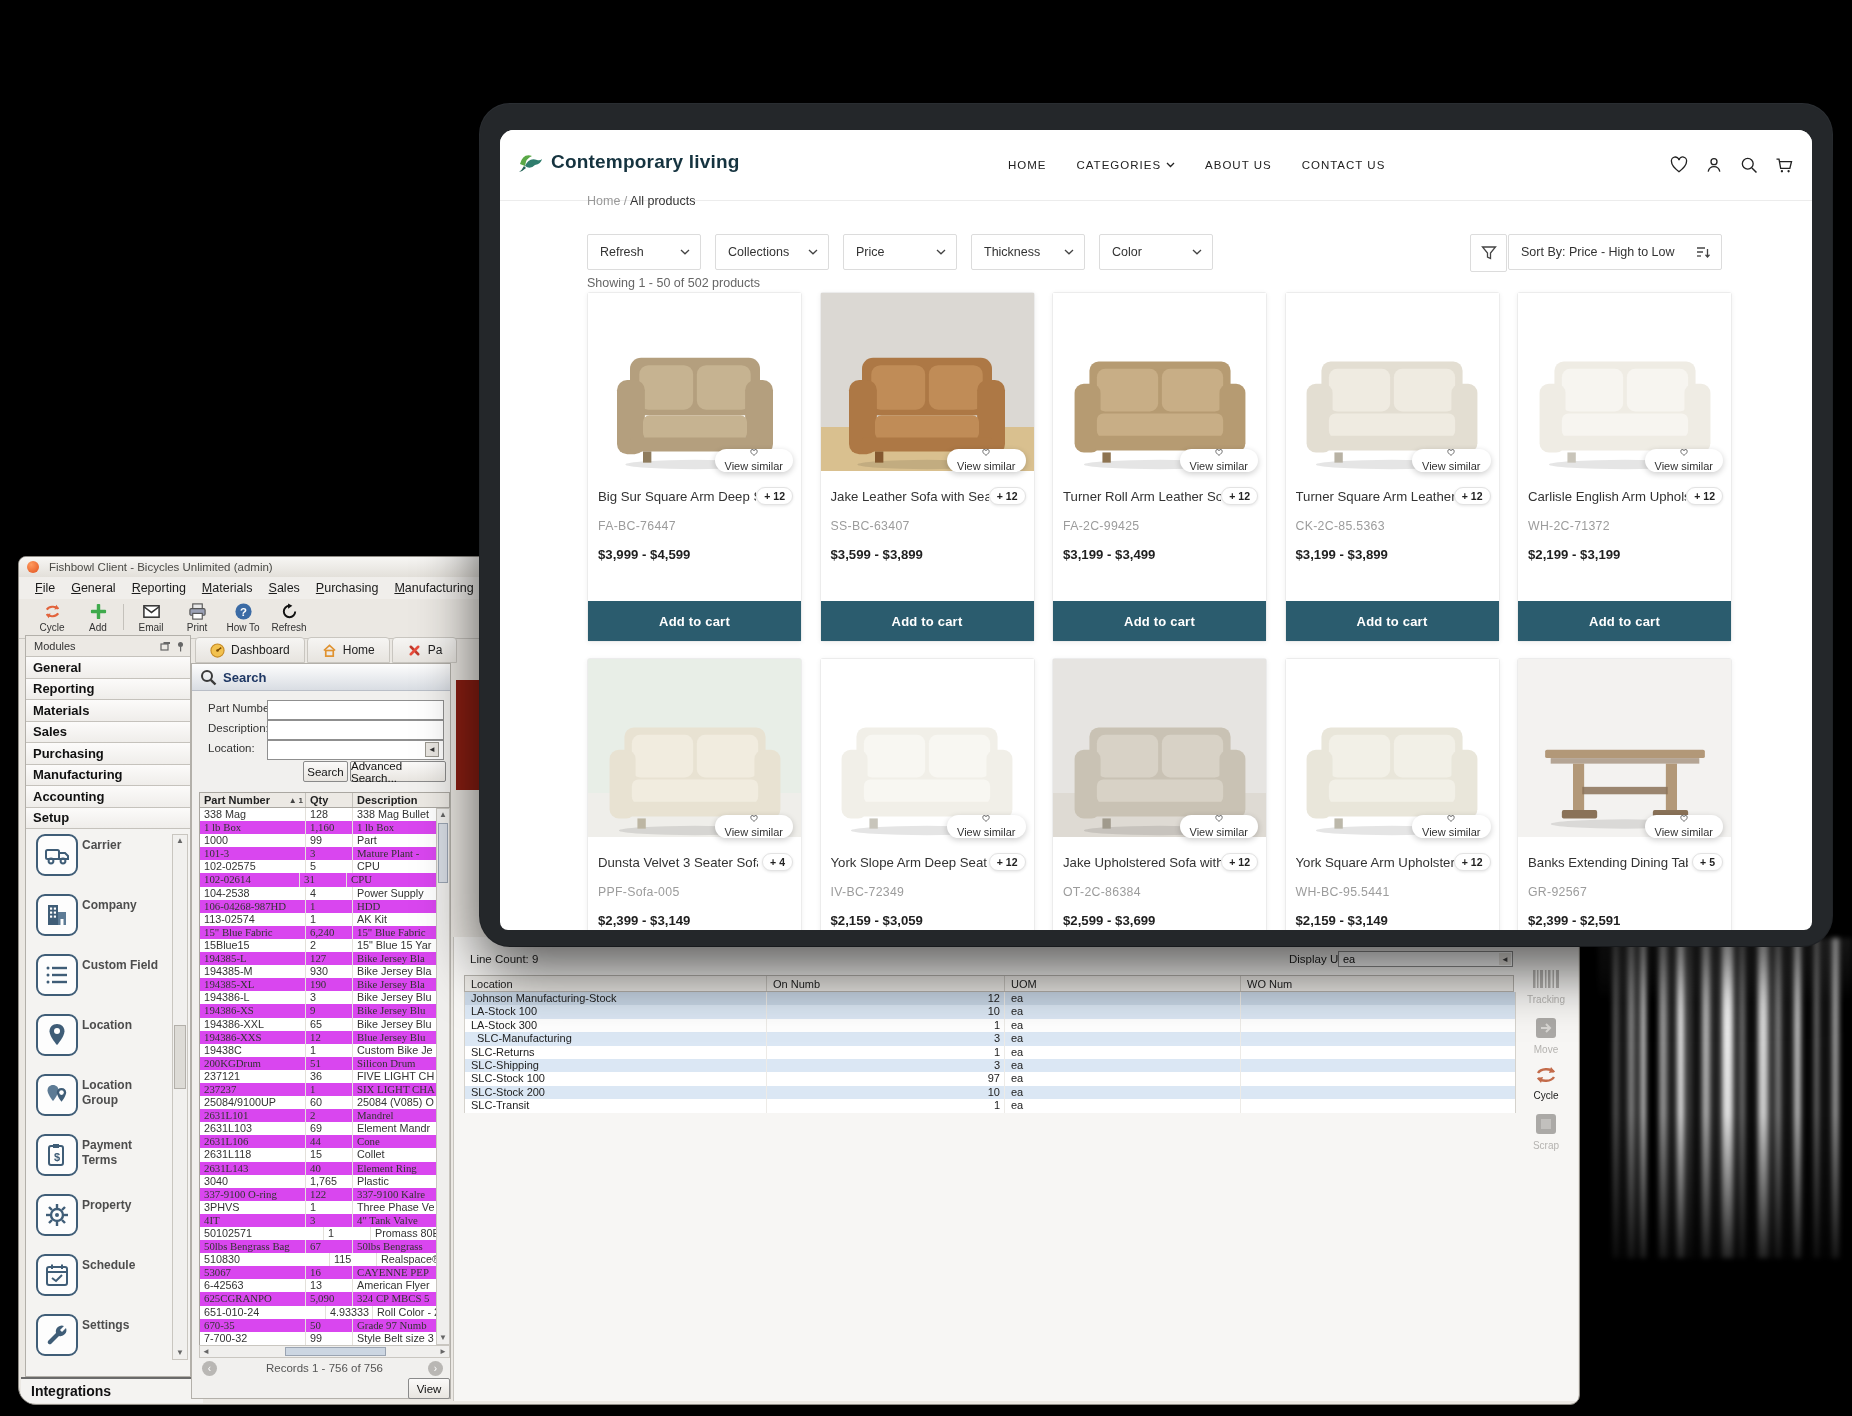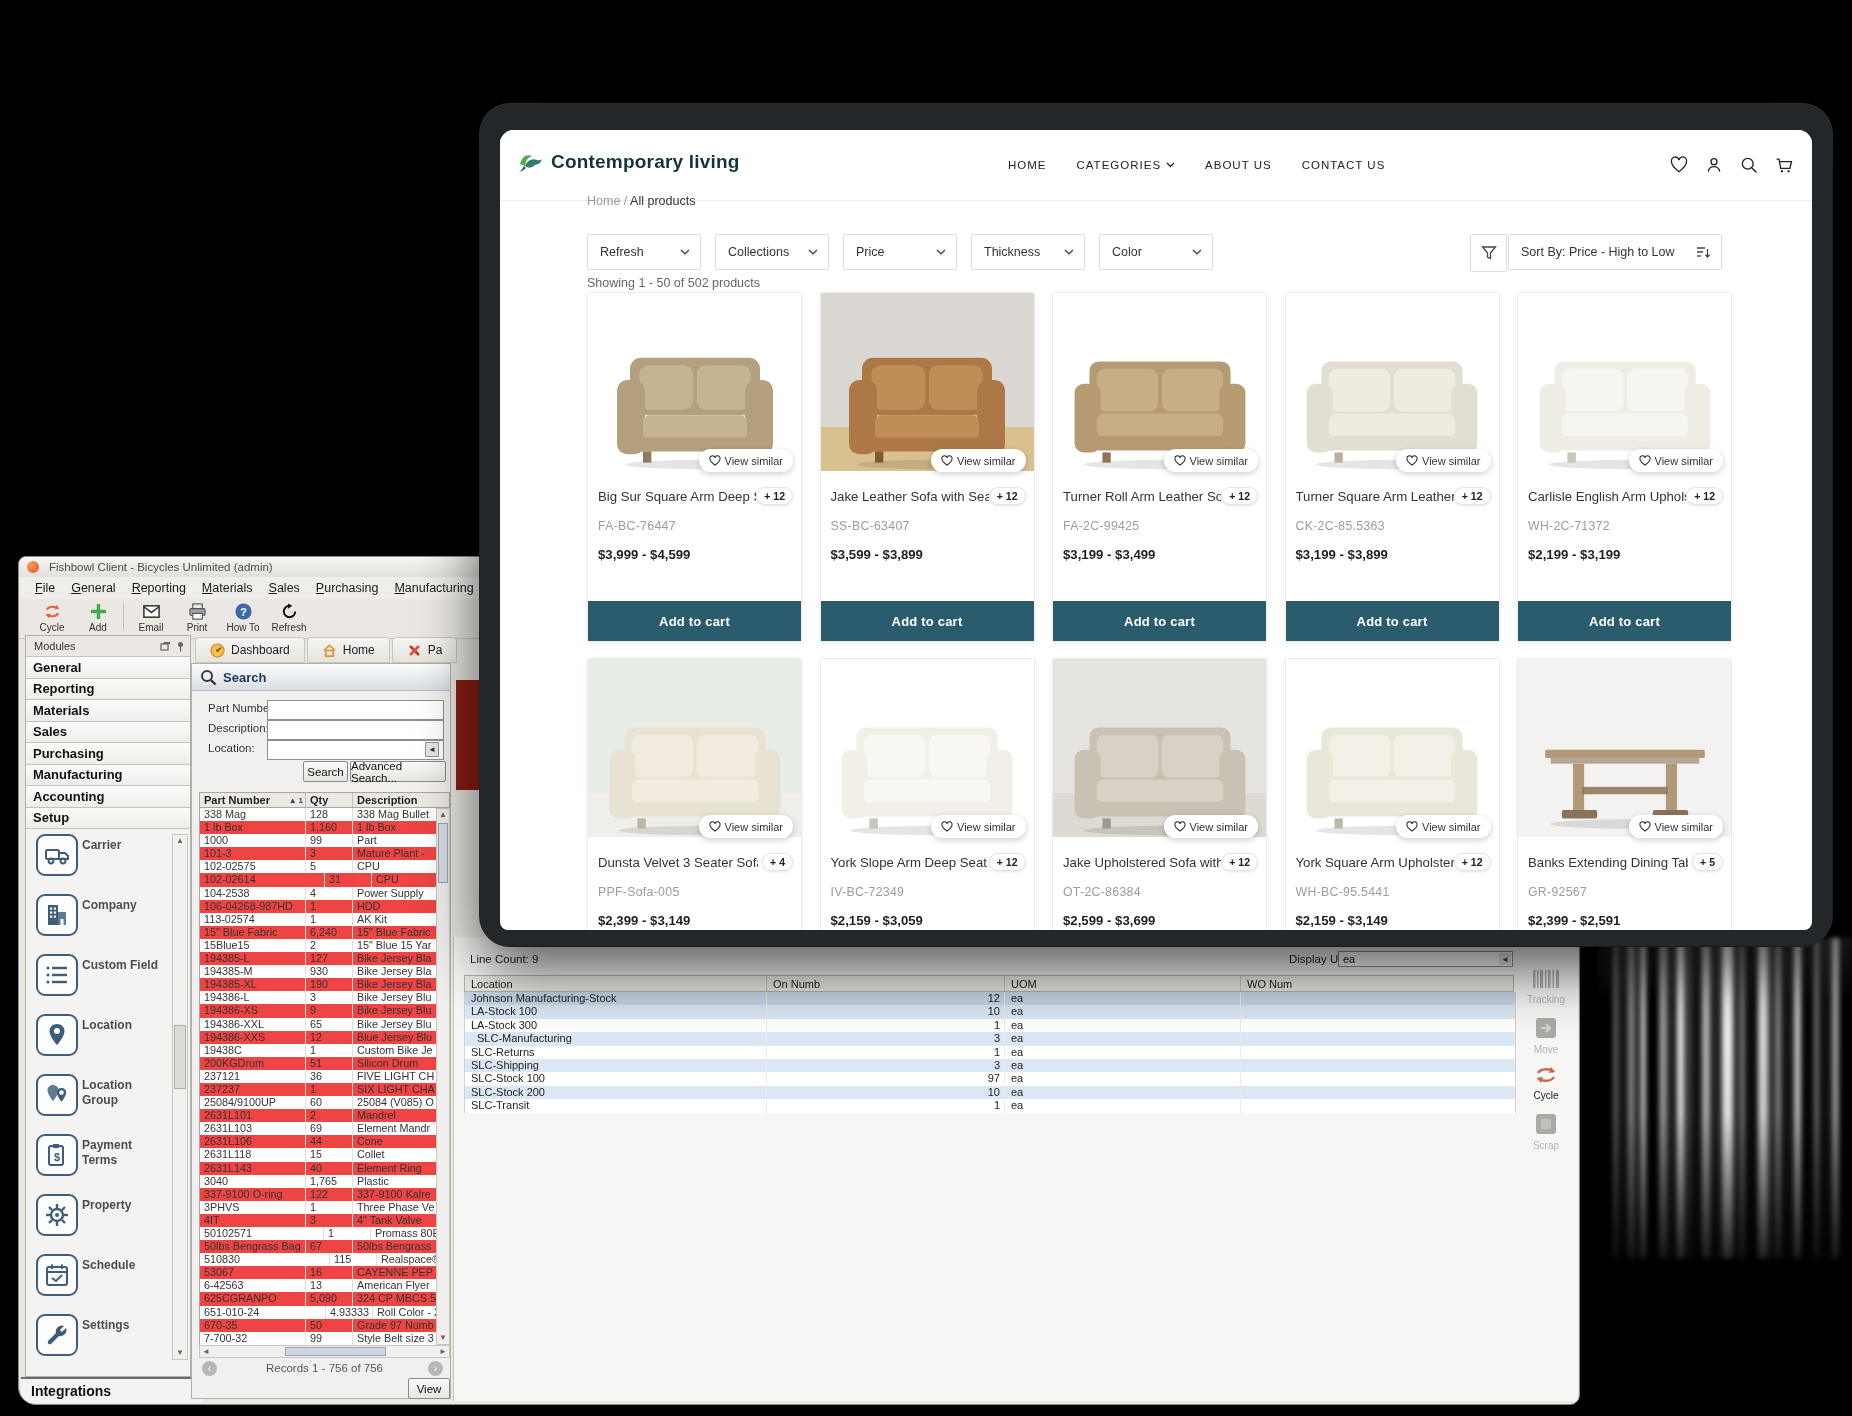--- a/index.html
+++ b/index.html
@@ -50,21 +50,21 @@
   .fbs-header{position:absolute;left:0;top:0;right:0;height:26px;background:linear-gradient(#fdfdfd,#d9dde3);border-bottom:1px solid #b9bec7;display:flex;align-items:center;}
   .fbs-header .ttl{font-size:13px;font-weight:bold;color:#1f3864;margin-left:6px;}
   .fbs-lbl{position:absolute;font-size:11.5px;color:#333;}
   .fbs-input{position:absolute;left:75px;width:171px;height:16px;background:#fff;border:1px solid #8f8f8f;}
   .fbs-btn{position:absolute;height:19px;background:linear-gradient(#fbfaf9,#e8e5e0);border:1px solid #8a8a8a;border-radius:2px;
     font-size:11.5px;color:#111;display:flex;align-items:center;justify-content:center;font-family:"Liberation Sans",sans-serif;}
   .fbs-table-head{position:absolute;left:7px;top:128px;width:251px;height:16px;display:flex;background:#ece9e4;border:1px solid #aaa7a1;box-sizing:border-box;}
   .fbs-th{font-size:11px;font-weight:bold;color:#222;border-right:1px solid #c5c2bc;display:flex;align-items:center;padding-left:4px;box-sizing:border-box;}
   .fbs-rows{position:absolute;left:7px;top:144px;width:237px;height:537px;overflow:hidden;background:#fff;border-left:1px solid #aaa7a1;}
   .part-row{display:flex;height:13.1px;font-size:10.8px;color:#333;white-space:nowrap;}
-  .part-row:nth-of-type(2n){background:#ef4444;}
+  .part-row:nth-of-type(2n){background:#d946ef;font-family:Liberation Serif, serif;}
   .pcell{overflow:hidden;padding-left:4px;box-sizing:border-box;border-right:1px solid #e3e0da;flex-shrink:0;}
   .fbs-vscroll{position:absolute;left:244px;top:144px;width:14px;height:537px;background:#f0efed;border:1px solid #c9c6c0;box-sizing:border-box;}
   .fbs-vscroll .thumb{position:absolute;left:1px;right:1px;top:14px;height:58px;background:#d8dde5;border:1px solid #9aa4b2;}
   .fbs-vscroll .ar{position:absolute;left:0;right:0;height:12px;font-size:8px;color:#666;text-align:center;line-height:12px;}
   .fbs-hscroll{position:absolute;left:7px;top:681px;width:251px;height:13px;background:#f0efed;border:1px solid #c9c6c0;box-sizing:border-box;}
   .fbs-hscroll .thumb{position:absolute;top:1px;bottom:1px;left:34%;width:40%;background:#ccd6e2;border:1px solid #9aa4b2;}
   .fbs-hscroll .ar{position:absolute;top:0;bottom:0;width:12px;font-size:8px;color:#666;text-align:center;line-height:12px;}
   .fbs-records{position:absolute;left:7px;top:698px;width:251px;font-size:11.5px;color:#555;text-align:center;}
   .nav-circle{position:absolute;width:15px;height:15px;border-radius:50%;background:#b9b7b4;color:#fff;font-size:10px;line-height:15px;text-align:center;}
 
@@ -113,21 +113,21 @@
     box-shadow:0 1px 5px rgba(0,0,0,.06);}
   .product-card::before{content:"";position:absolute;left:-6px;top:10px;width:100%;height:calc(100% - 10px);
     background:#fff;border:1px solid #e8e8e8;border-radius:3px;z-index:-1;}
   .product-card::after{content:"";position:absolute;left:-11px;top:20px;width:100%;height:calc(100% - 20px);
     background:#fdfdfd;border:1px solid #eee;border-radius:3px;z-index:-2;}
   .img-area{position:absolute;left:0;top:0;right:0;height:178px;overflow:hidden;display:flex;align-items:flex-end;justify-content:center;}
   .img-area .floor{position:absolute;left:0;right:0;bottom:0;height:44px;}
   .img-area svg{position:relative;width:186px;height:130px;}
   .art{display:none;}
   .view-similar{position:absolute;right:8px;top:156px;height:23px;background:#fff;border-radius:12px;box-shadow:0 2px 6px rgba(0,0,0,.2);
-    display:flex;align-items:center;gap:4px;padding:0 10px;font-size:11px;color:#333;z-index:2;}
+    display:flex;align-items:center;gap:4px;padding:0 10px;font-size:11px;color:#333;z-index:2;flex-direction:column;}
   .p-title-row{position:absolute;left:10px;right:8px;top:194px;display:flex;align-items:center;justify-content:space-between;}
   .p-title{font-size:13.2px;color:#333;white-space:nowrap;overflow:hidden;max-width:160px;}
   .p-badge{border:1px solid #e3e3e3;border-radius:12px;background:#fff;box-shadow:0 1px 3px rgba(0,0,0,.1);
     font-size:10.5px;font-weight:bold;color:#222;padding:2px 7px;white-space:nowrap;}
   .p-sku{position:absolute;left:10px;top:226px;font-size:12.3px;color:#9c9c9c;letter-spacing:.3px;}
   .p-price{position:absolute;left:10px;top:254px;font-size:13.2px;font-weight:600;color:#1f1f1f;}
   .add-btn{position:absolute;left:0;right:0;bottom:0;height:40px;background:#2b5c6e;color:#fff;font-size:13px;font-weight:bold;
     display:flex;align-items:center;justify-content:center;letter-spacing:.2px;}
 
   
@@ -454,21 +454,21 @@
             <div class="pcell" style="width:84px;border-right:none">Mature Plant -</div>
           </div>
 
           <div class="part-row">
             <div class="pcell" style="width:106px">102-02575</div>
             <div class="pcell" style="width:47px">5</div>
             <div class="pcell" style="width:84px;border-right:none">CPU</div>
           </div>
 
           <div class="part-row">
-            <div class="pcell" style="width:125px">102-02614</div>
+            <div class="pcell" style="width:100px">102-02614</div>
             <div class="pcell" style="width:47px">31</div>
             <div class="pcell" style="width:84px;border-right:none">CPU</div>
           </div>
 
           <div class="part-row">
             <div class="pcell" style="width:106px">104-2538</div>
             <div class="pcell" style="width:47px">4</div>
             <div class="pcell" style="width:84px;border-right:none">Power Supply</div>
           </div>
 

